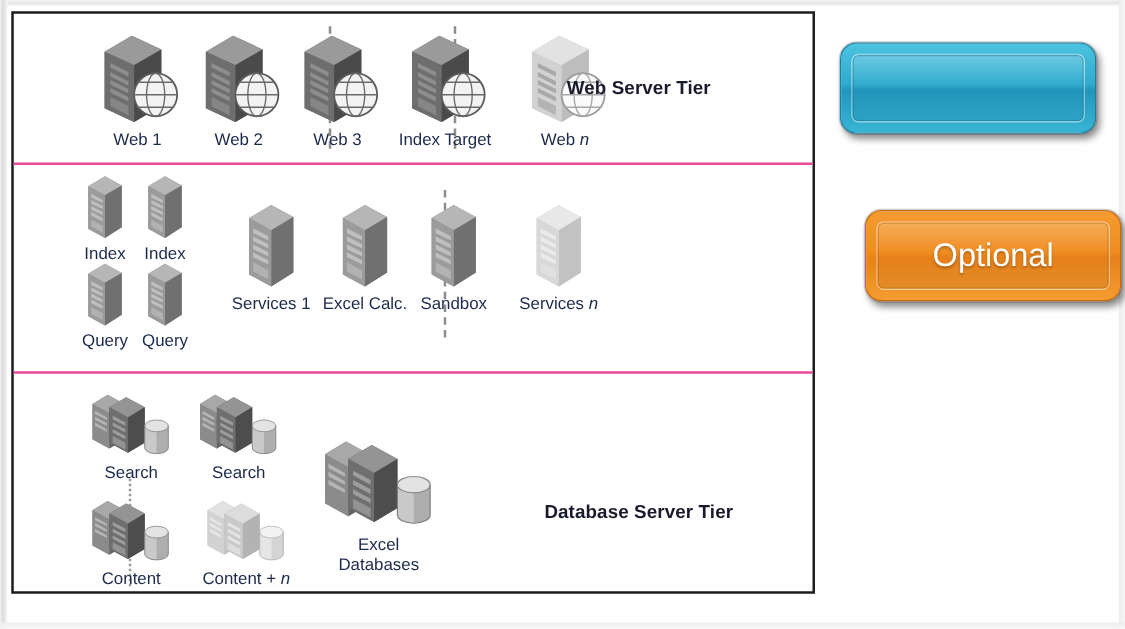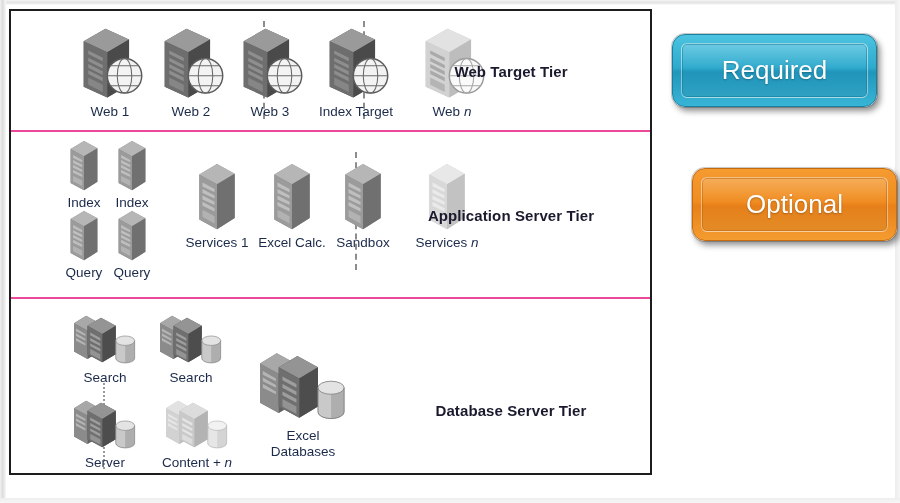--- a/index.html
+++ b/index.html
@@ -324,21 +324,21 @@
 
       <div class="node" style="left:259px;top:14px;width:92px;">
         <span class="icon-wrap">
           <svg width="76" height="78" viewBox="0 0 78 86">
               <use href="#sym-web-server"></use>
             </svg>
         </span>
         <div class="cap">Index Target</div>
       </div>
 
-      <div class="tier-label">Web Target Tier</div>
+      <div class="tier-label">Web Server Tier</div>
     </div>
 
     <div class="tier tier-app">
 
       <div class="vsep" style="left:344px;top:20px;height:118px;"></div>
 
       <div class="node" style="left:4px;top:6px;width:58px;">
         <span class="icon-wrap">
           <svg width="42" height="56" viewBox="0 0 60 92">
               <use href="#sym-app-server"></use>
@@ -403,21 +403,20 @@
 
       <div class="node" style="left:358px;top:28px;width:76px;">
         <span class="icon-wrap">
           <svg width="54" height="74" viewBox="0 0 60 92">
               <use href="#sym-app-server-light"></use>
             </svg>
         </span>
         <div class="cap"><span>Services </span><i>n</i></div>
       </div>
 
-      <div class="tier-label">Application Server Tier</div>
     </div>
 
     <div class="tier tier-db">
 
       <div class="vsep dotted" style="left:92px;top:84px;height:86px;"></div>
 
       <div class="node" style="left:12px;top:8px;width:84px;">
         <span class="icon-wrap">
           <svg width="72" height="62" viewBox="0 0 104 92">
               <use href="#sym-db-server"></use>
@@ -434,21 +433,21 @@
         </span>
         <div class="cap">Search</div>
       </div>
 
       <div class="node" style="left:12px;top:93px;width:84px;">
         <span class="icon-wrap">
           <svg width="72" height="62" viewBox="0 0 104 92">
               <use href="#sym-db-server"></use>
             </svg>
         </span>
-        <div class="cap">Server</div>
+        <div class="cap">Content</div>
       </div>
 
       <div class="node" style="left:98px;top:93px;width:96px;text-align:center;">
         <span class="icon-wrap">
           <svg width="72" height="62" viewBox="0 0 104 92">
               <use href="#sym-db-server-light"></use>
             </svg>
         </span>
         <div class="cap"><span>Content + </span><i>n</i></div>
       </div>
@@ -464,21 +463,20 @@
       </div>
 
       <div class="tier-label">Database Server Tier</div>
     </div>
 
   </div>
 
   <div class="legend" style="top:34px;">
     <div class="btn btn-required">
       <span class="inner"></span>
-      <span class="txt">Required</span>
     </div>
   </div>
 
   <div class="legend" style="top:168px;">
     <div class="btn btn-optional">
       <span class="inner"></span>
       <span class="txt">Optional</span>
     </div>
   </div>
 

